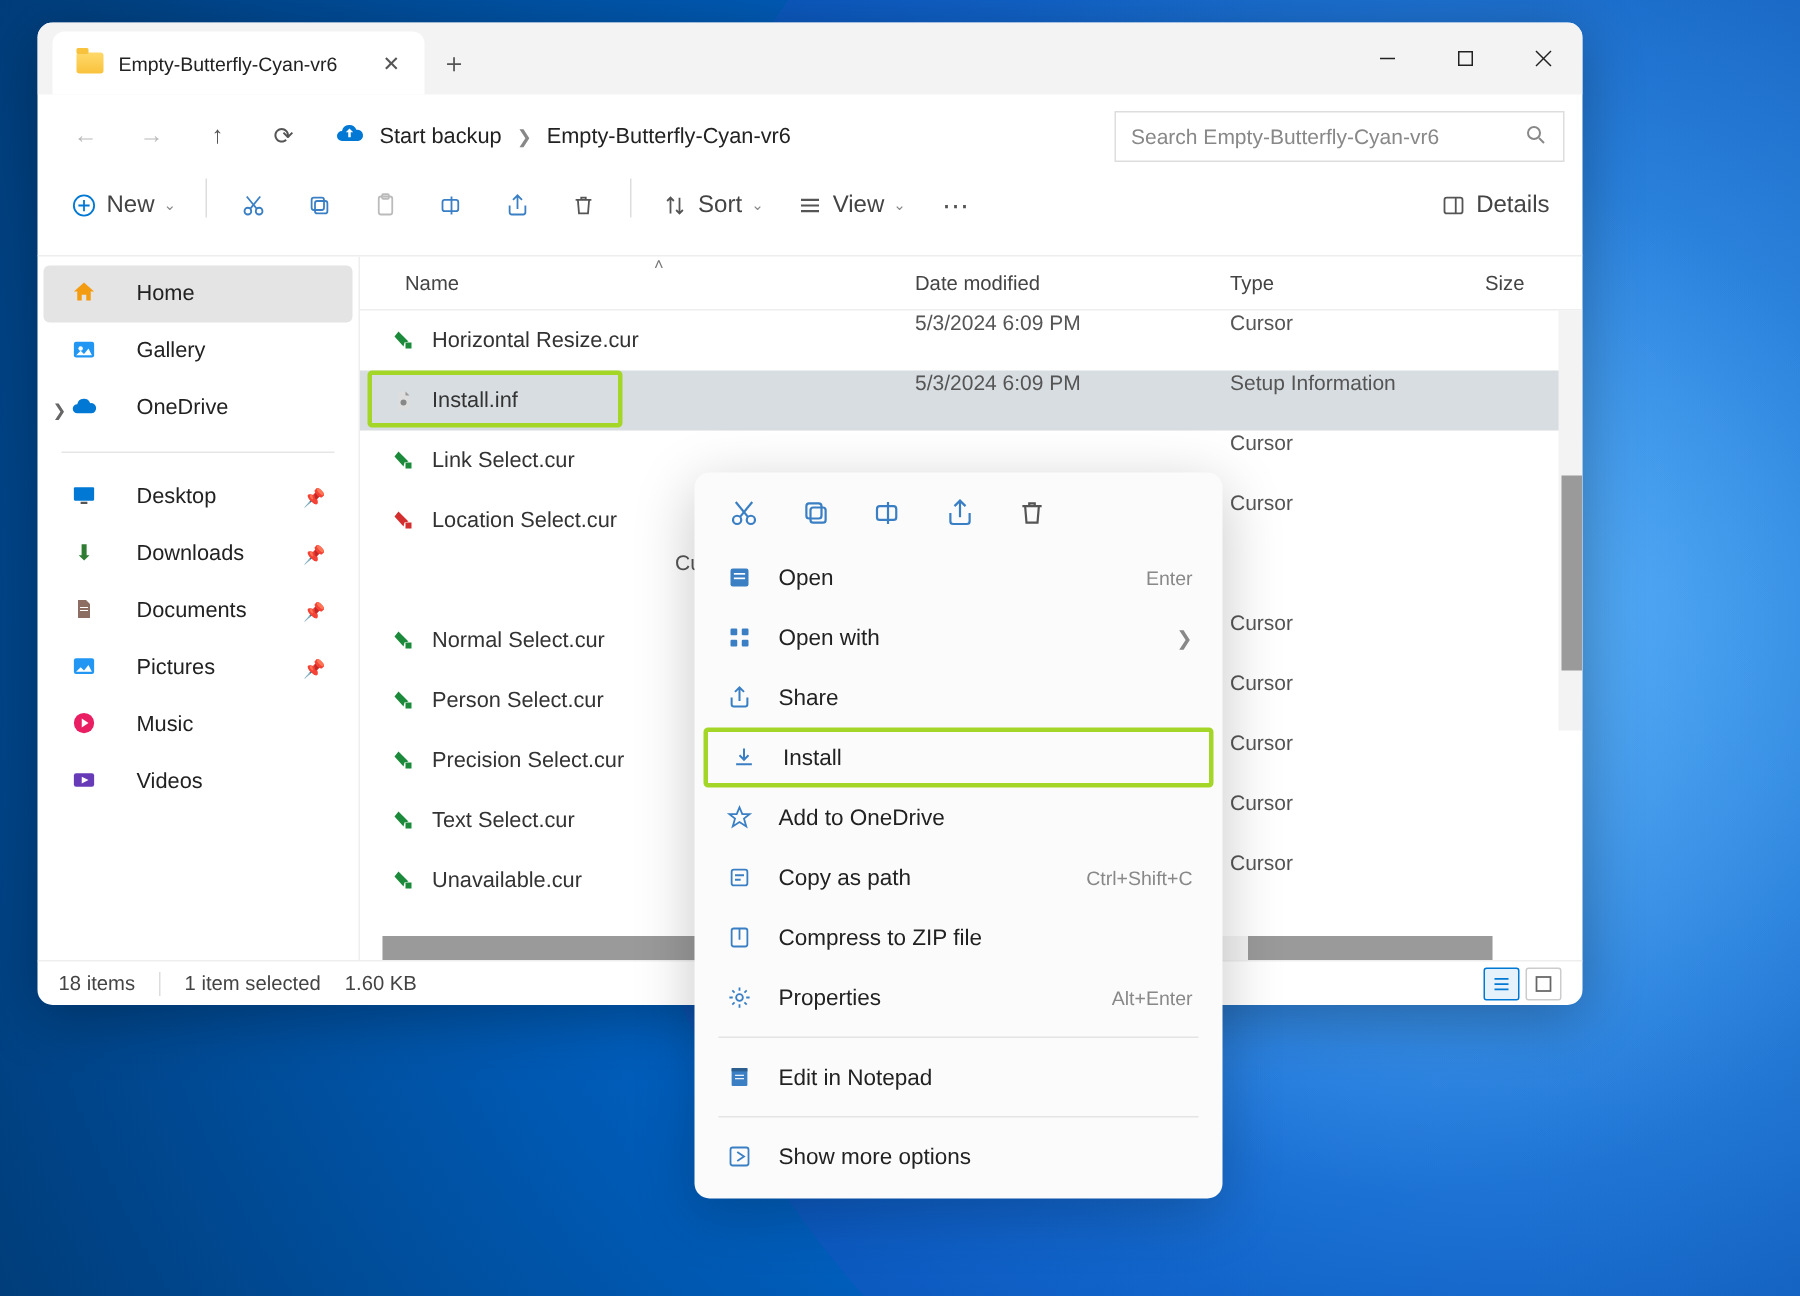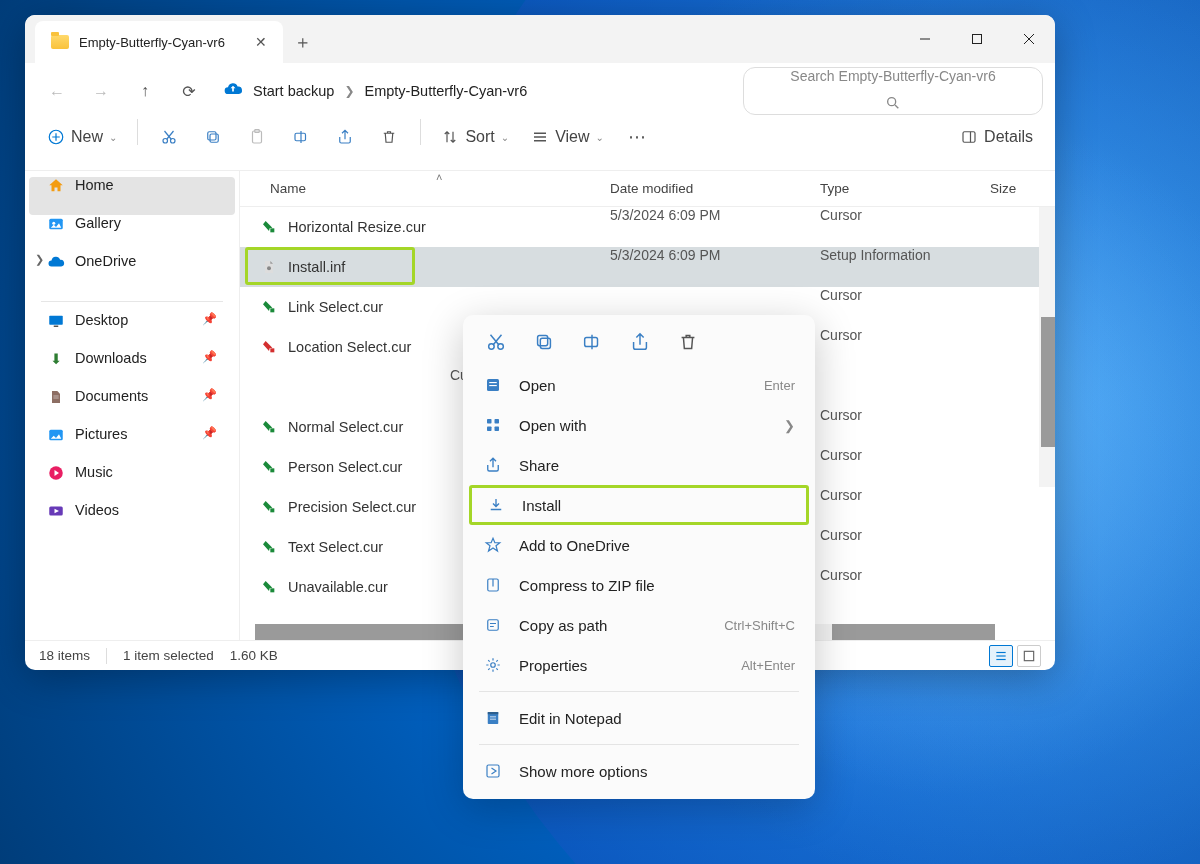--- a/index.html
+++ b/index.html
@@ -29,32 +29,32 @@
   .winbtn { width: 52px; display: flex; align-items: center; justify-content: center; font-size: 14px; color: #222; cursor:pointer; }
   .winbtn svg { width: 12px; height: 12px; }
 
   .navbar { height: 56px; display: flex; align-items: center; padding: 0 12px; gap: 4px; }
   .navbtn { width: 40px; height: 40px; display:flex; align-items:center; justify-content:center; color:#555; cursor:pointer; border-radius:4px; }
   .navbtn.disabled { color: #bbb; }
   .breadcrumb { flex: 1; height: 36px; display:flex; align-items:center; padding:0 10px; gap:10px; border-radius:4px; }
   .bc-icon { color:#0078d4; }
   .bc-text { font-size: 14.5px; color:#222; }
   .bc-sep { color:#888; font-size:12px; }
-  .searchbox { width: 300px; height: 48px; display:flex; align-items:center; padding:0 10px; border:1px solid #ddd; border-radius:12px; color:#888; font-size:14px; justify-content:space-between;flex-direction:column; }
+  .searchbox { width: 300px; height: 34px; display:flex; align-items:center; padding:0 10px; border:1px solid #ddd; border-radius:0; color:#888; font-size:14px; justify-content:space-between; }
 
   .toolbar { height: 52px; display:flex; padding:0 12px; gap:2px; border-bottom:1px solid #eee; }
   .tbtn { height:36px; padding:0 10px; display:flex; align-items:center; justify-content:center; gap:6px; cursor:pointer; border-radius:4px; color:#444; }
   .tbtn.icon-only { width:42px; padding:0; }
   .tbtn svg { width:18px; height:18px; }
   .tb-sep { width:1px; height:26px; background:#ddd; margin:0 8px; }
   .tb-spacer { flex:1; }
 
   .body { flex:1; display:flex; overflow:hidden; }
   .sidebar { width: 215px; border-right:1px solid #eee; padding:6px 0; overflow:hidden; position:relative; }
-  .side-item { height:38px; display:flex; align-items:flex-start; gap:10px; padding:0 18px; font-size:14.5px; color:#222; cursor:pointer; border-radius:4px; margin:0 4px; }
+  .side-item { height:38px; display:flex; align-items:flex-end; gap:26px; padding:11px 18px; font-size:14.5px; color:#222; cursor:pointer; border-radius:4px; margin:0 4px; }
   .side-item.active { background:#e4e4e4; }
   .side-item .chev { position:absolute; left:6px; color:#666; font-size:11px; }
   .side-group-sep { height:1px; background:#e6e6e6; margin:10px 16px; }
   .pin { margin-left:auto; color:#888; font-size:12px; }
   .side-icon { width:18px; height:18px; display:flex; align-items:center; justify-content:center; }
 
   .filepane { flex:1; display:flex; flex-direction:column; position:relative; }
   .colheaders { height:36px; display:flex; align-items:center; border-bottom:1px solid #eee; font-size:13.5px; color:#444; position:relative; }
   .col-name { padding-left:30px; width:370px; display:flex; align-items:center; gap:8px; }
   .col-date { width:210px; }
@@ -559,35 +559,35 @@
     <span class="cm-icon">
         <svg viewBox="0 0 24 24" width="18" height="18" stroke="#3a7fc4" fill="none" stroke-width="1.6">
           <path d="M12 3l2.5 6H21l-5 4 2 7-6-4-6 4 2-7-5-4h6.5z"></path>
         </svg>
       </span>
     <span>Add to OneDrive</span>
   </div>
   <div class="cm-item">
     <span class="cm-icon">
         <svg viewBox="0 0 24 24" width="18" height="18" stroke="#3a7fc4" fill="none" stroke-width="1.6">
+          <rect x="5" y="5" width="14" height="14" rx="2"></rect>
+          <path d="M8 10h8M8 14h5"></path>
+        </svg>
+      </span>
+    <span>Copy as path</span>
+    <span class="cm-shortcut">Ctrl+Shift+C</span>
+  </div>
+  <div class="cm-item">
+    <span class="cm-icon">
+        <svg viewBox="0 0 24 24" width="18" height="18" stroke="#3a7fc4" fill="none" stroke-width="1.6">
           <rect x="5" y="4" width="14" height="16" rx="2"></rect>
           <line x1="12" y1="4" x2="12" y2="14"></line>
         </svg>
       </span>
     <span>Compress to ZIP file</span>
-  </div>
-  <div class="cm-item">
-    <span class="cm-icon">
-        <svg viewBox="0 0 24 24" width="18" height="18" stroke="#3a7fc4" fill="none" stroke-width="1.6">
-          <rect x="5" y="5" width="14" height="14" rx="2"></rect>
-          <path d="M8 10h8M8 14h5"></path>
-        </svg>
-      </span>
-    <span>Copy as path</span>
-    <span class="cm-shortcut">Ctrl+Shift+C</span>
   </div>
   <div class="cm-item">
     <span class="cm-icon">
         <svg viewBox="0 0 24 24" width="18" height="18" stroke="#3a7fc4" fill="none" stroke-width="1.6">
           <circle cx="12" cy="12" r="3"></circle>
           <path d="M12 3v3M12 18v3M3 12h3M18 12h3M5.6 5.6l2 2M16.4 16.4l2 2M18.4 5.6l-2 2M7.6 16.4l-2 2"></path>
         </svg>
       </span>
     <span>Properties</span>
     <span class="cm-shortcut">Alt+Enter</span>

